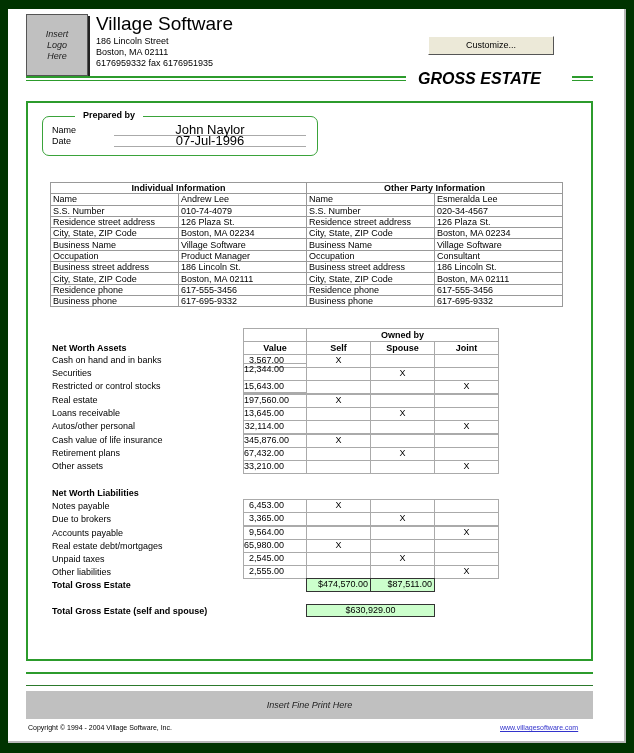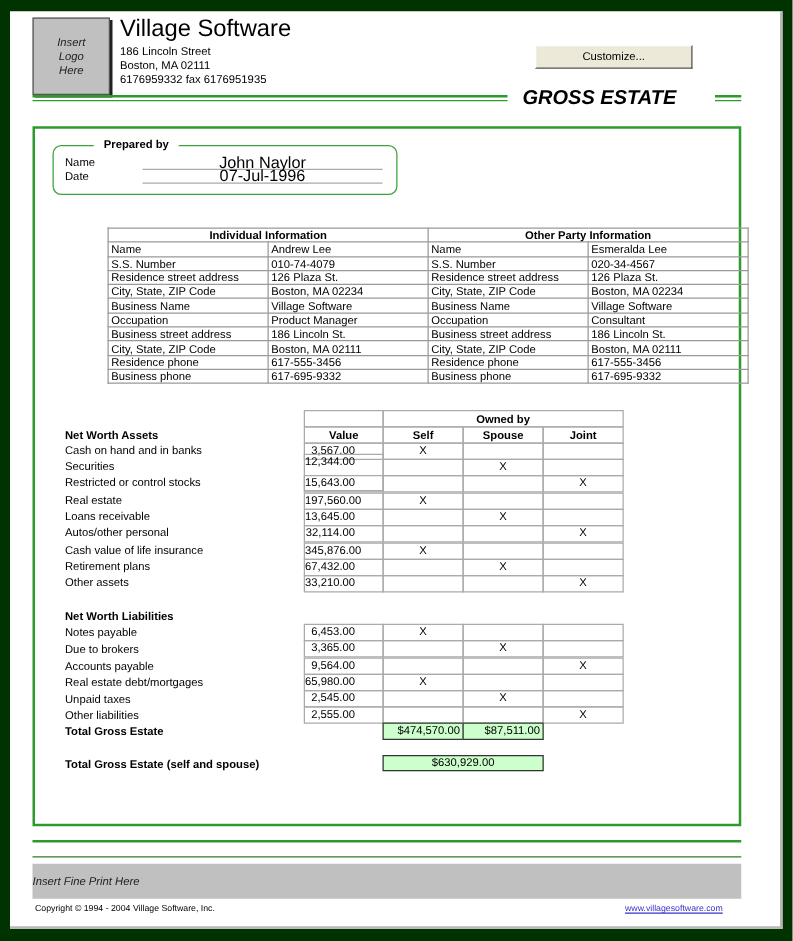--- a/index.html
+++ b/index.html
@@ -42,34 +42,34 @@
     border: 2px solid #2c9b2c; box-sizing: border-box;
   }
   .prep-box {
     left: 34px; top: 107px; width: 276px; height: 40px;
     border: 1px solid #3aa33a; border-radius: 7px; box-sizing: border-box;
   }
   .prep-title { left: 67px; top: 101px; background: #fff; padding: 0 8px; font-weight: bold; font-size: 9px; }
   .prep-label { left: 44px; font-size: 9px; }
   .prep-value { left: 106px; width: 192px; text-align: center; border-bottom: 1px solid #aaa; font-size: 13px; line-height: 10px; }
   table { border-collapse: collapse; font-size: 9px; }
-  .info-table { position: absolute; left: 42px; top: 173px; width: 513px; margin-left: 36px; }
+  .info-table { position: absolute; left: 42px; top: 173px; width: 513px; }
   .info-table td, .info-table th { border: 1px solid #999; padding: 0 2px; height: 10.3px; line-height: 10px; white-space: nowrap; }
   .info-table th { font-weight: bold; text-align: center; }
   .info-table td.lbl { width: 122px; }
   .info-table td.val { width: 122px; }
   .info-table td.sep { border-left: 1px solid #666; }
   .label-row { position: absolute; left: 44px; font-size: 9px; line-height: 13px; }
   .bold { font-weight: bold; }
   .cell { position: absolute; border: 1px solid #aaa; box-sizing: border-box; font-size: 9px; line-height: 11px; text-align: center; }
   .cell.num { text-align: right; padding-right: 22px; }
   .green { background: #ccffcc; border: 1px solid #333; }
   .fine-print {
     left: 18px; top: 682px; width: 567px; height: 28px;
-    background: #c0c0c0; text-align: left; line-height: 28px; font-style: italic; font-size: 9px; color: #222;
+    background: #c0c0c0; text-align: center; line-height: 28px; font-style: italic; font-size: 9px; color: #222;
   }
   .copyright { left: 20px; top: 715px; font-size: 7px; }
   .url { left: 492px; top: 715px; font-size: 7px; color: #3333cc; text-decoration: underline; cursor: pointer; }
 </style>
 </head>
 <body>
 
 <div class="page">
 
   <div class="abs logo">

